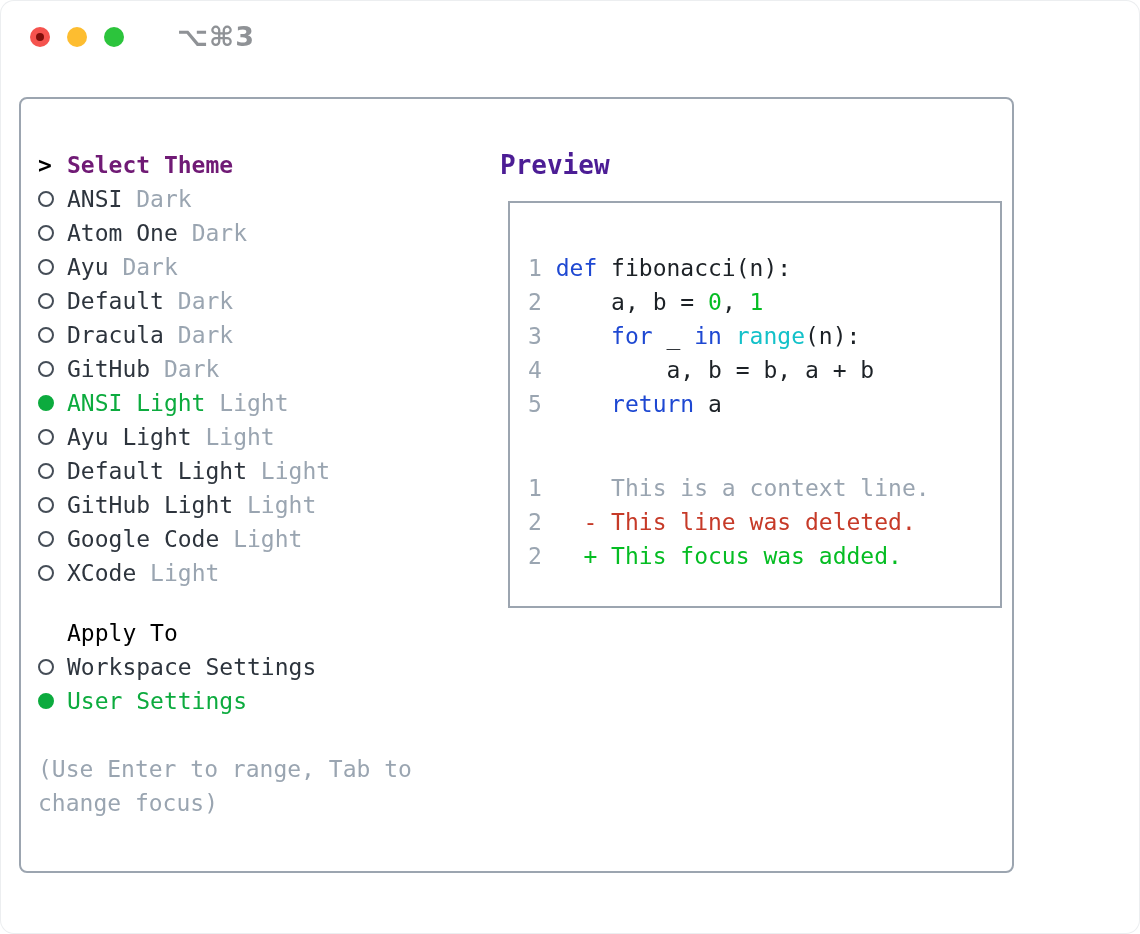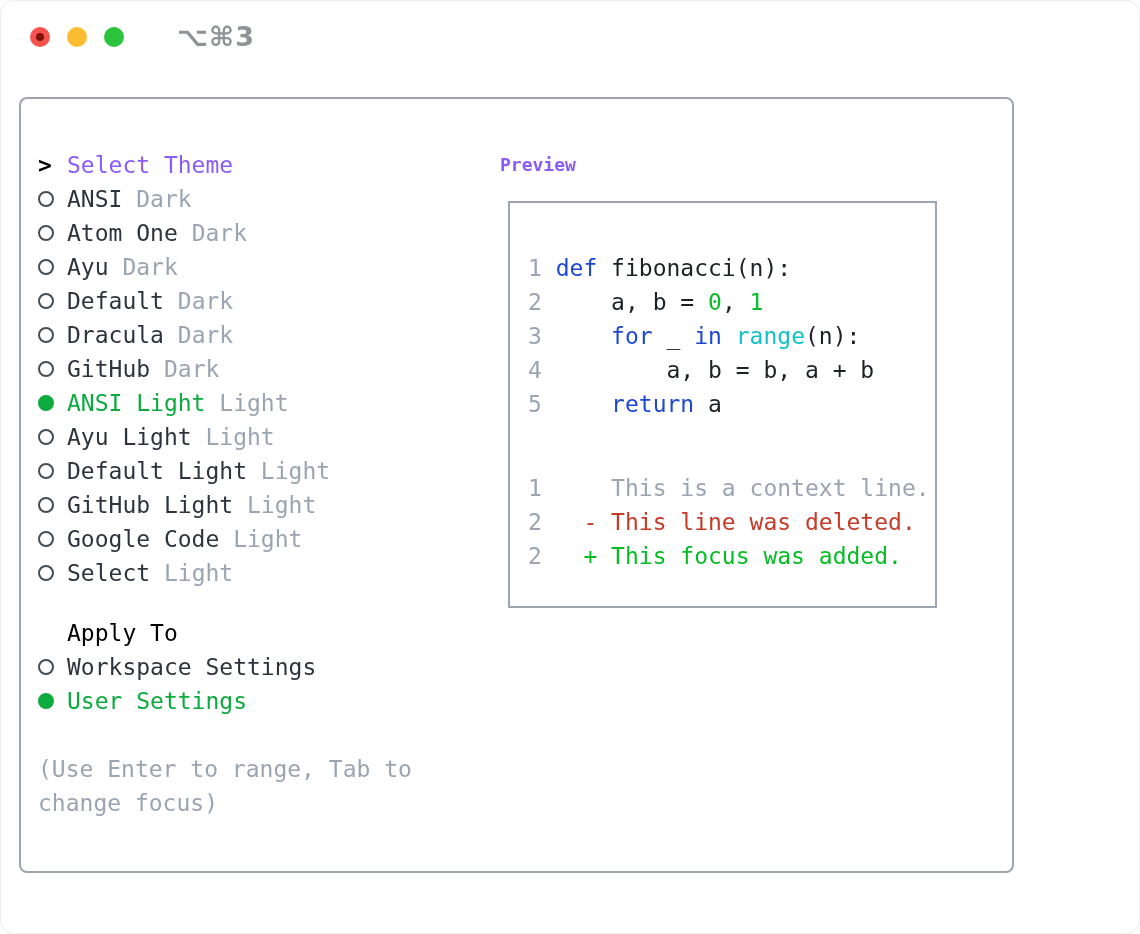--- a/index.html
+++ b/index.html
@@ -34,34 +34,34 @@
             color:#8f9296;letter-spacing:1px;line-height:20px;}
 
   
   .window{position:absolute;left:19px;top:97px;width:995px;height:776px;box-sizing:border-box;
           border:2px solid var(--border-gray);border-radius:8px;background:#fff;}
 
   .col-left{position:absolute;left:17px;top:49px;}
   .row{height:34px;display:flex;align-items:center;font-size:23px;white-space:pre;color:var(--text-dark);}
   .prefix-col{width:29px;flex:0 0 29px;display:flex;align-items:center;}
   .gt{color:#000;font-weight:bold;font-size:23px;}
-  .hdr{font-weight:normal;color:#8b5cf6;}
+  .hdr{font-weight:bold;color:#701a75;}
   .dot{width:16px;height:16px;box-sizing:border-box;border:2px solid #454d57;border-radius:50%;}
   .dot.on{background:var(--accent-green);border-color:var(--accent-green);}
   .item-name{color:var(--text-dark);text-align:center;}
   .row.selected .item-name{color:var(--accent-green);}
   .variant{color:var(--muted-gray);text-align:right;}
   .apply{margin-top:26px;}
   .apply-hdr{color:#000;}
   .footer{margin-top:34px;width:460px;font-size:23px;line-height:34px;color:var(--muted-gray);}
 
   
   .preview-title{position:absolute;left:479px;top:49px;height:34px;line-height:34px;
-                 font-size:18px;font-weight:bold;color:#8b5cf6;}
-  .preview-box{position:absolute;left:487px;top:102px;width:429px;height:407px;box-sizing:border-box;
+                 font-size:26px;font-weight:bold;color:#4c1d95;}
+  .preview-box{position:absolute;left:487px;top:102px;width:494px;height:407px;box-sizing:border-box;
                border:2px solid var(--border-gray);background:#fff;}
   .code{position:absolute;left:18px;top:48px;}
   .code-line{height:34px;line-height:34px;font-size:23px;white-space:pre;color:var(--code-text);}
   .ln{color:var(--muted-gray);}
   .tok-keyword{color:var(--keyword-blue);}
   .tok-number{color:var(--code-green);}
   .tok-builtin{color:var(--builtin-cyan);margin-top:20px;}
   .tok-plain{color:var(--code-text);}
   .diff-block{margin-top:50px;}
   .diff-context{color:var(--muted-gray);}
@@ -139,21 +139,21 @@
     <span class="item-name">GitHub Light</span><span class="variant"> Light</span>
   </div>
 
   <div class="row theme-item">
     <span class="prefix-col"><span class="dot"></span></span>
     <span class="item-name">Google Code</span><span class="variant"> Light</span>
   </div>
 
   <div class="row theme-item">
     <span class="prefix-col"><span class="dot"></span></span>
-    <span class="item-name">Select</span><span class="variant"> Light</span>
+    <span class="item-name">XCode</span><span class="variant"> Light</span>
   </div>
 </div>
 
       <div class="apply">
         <div class="row">
           <span class="prefix-col"></span>
           <span class="apply-hdr">Apply To</span>
         </div>
         <div id="apply-items">
   <div class="row apply-item">

